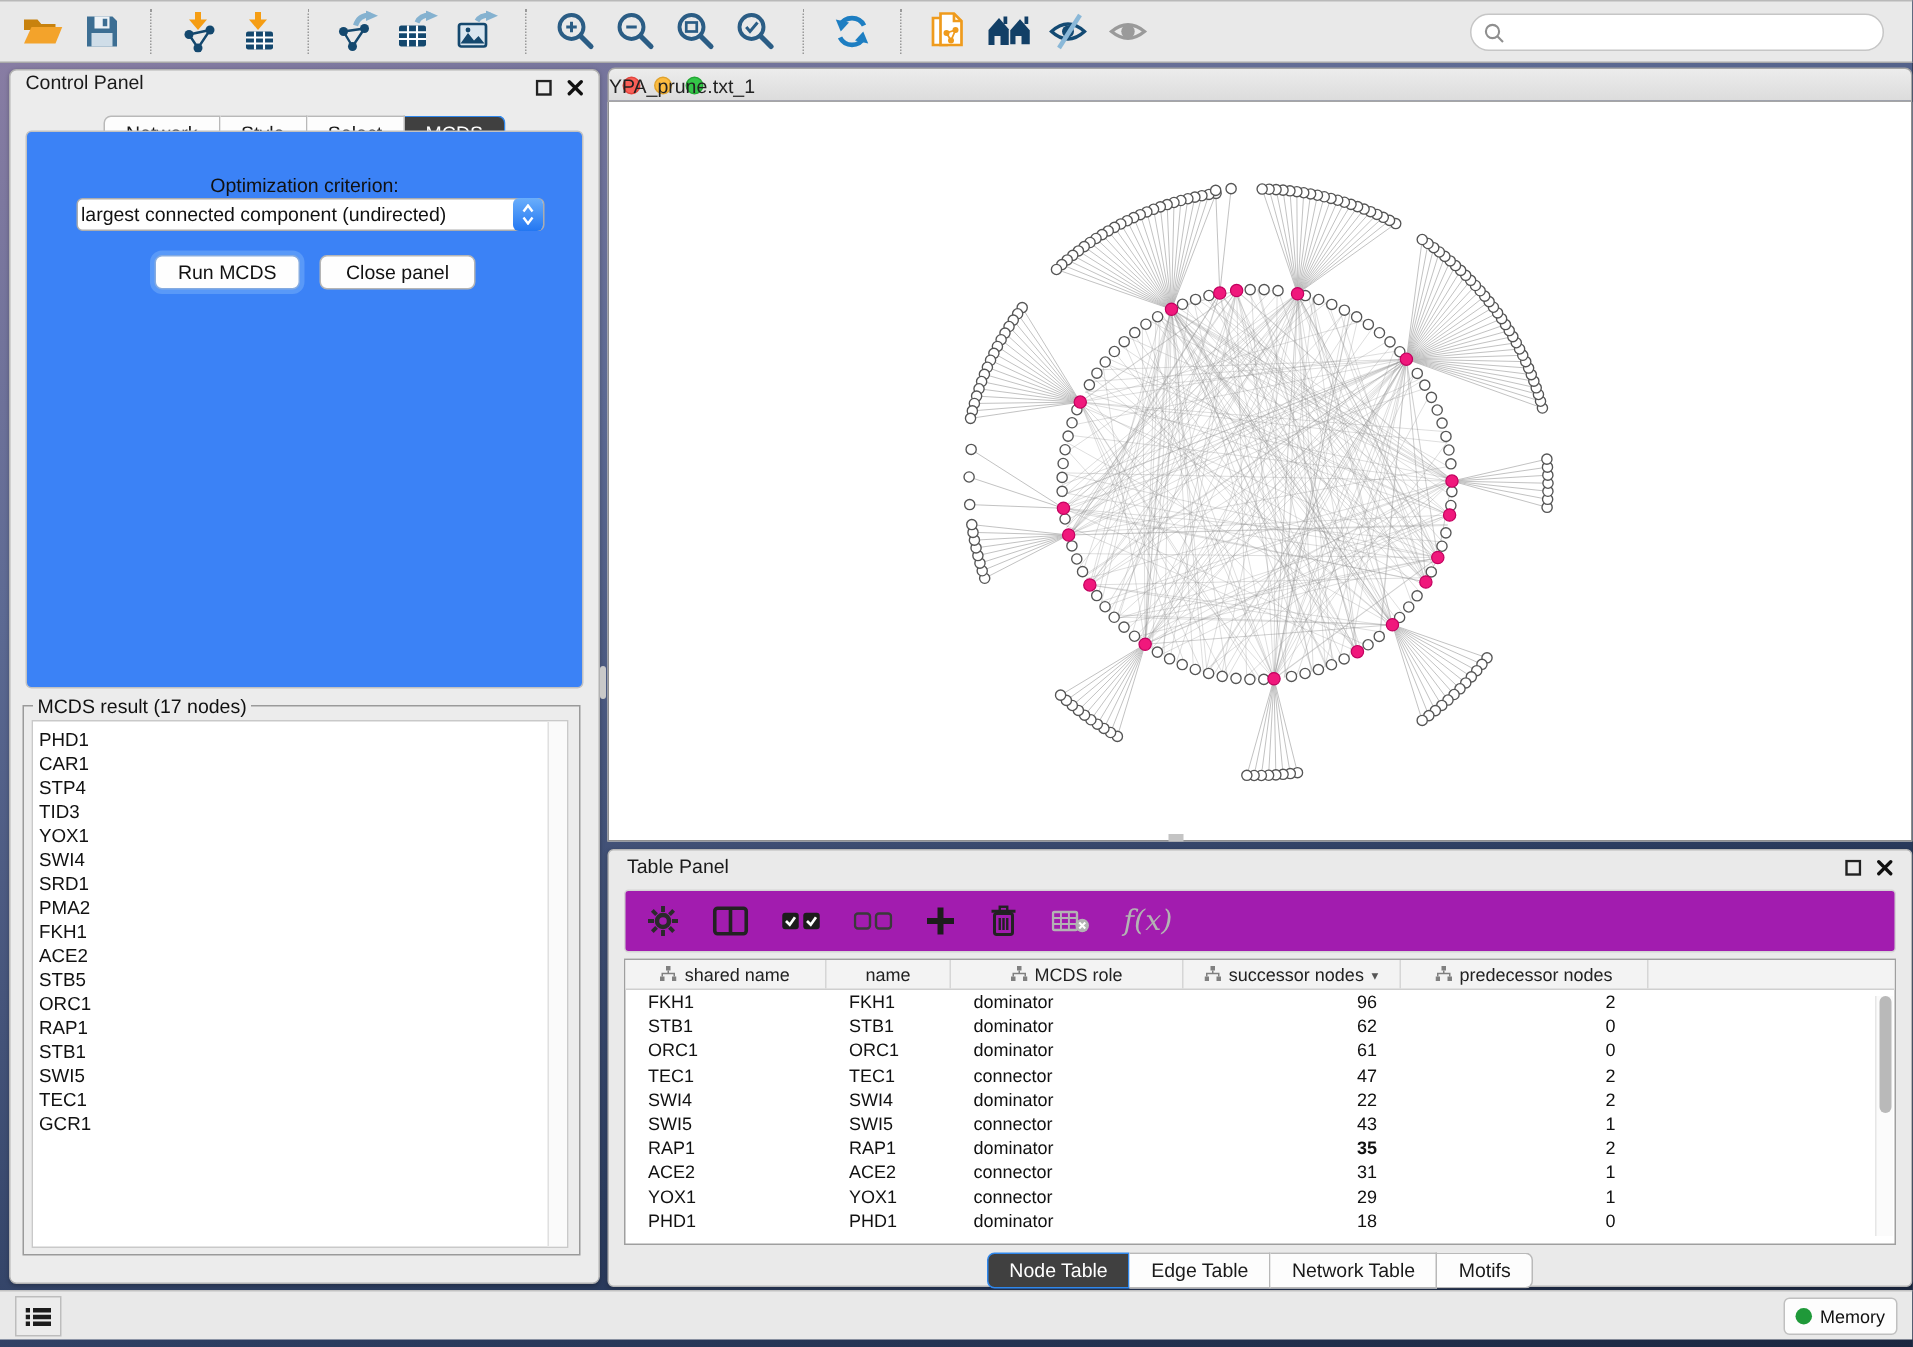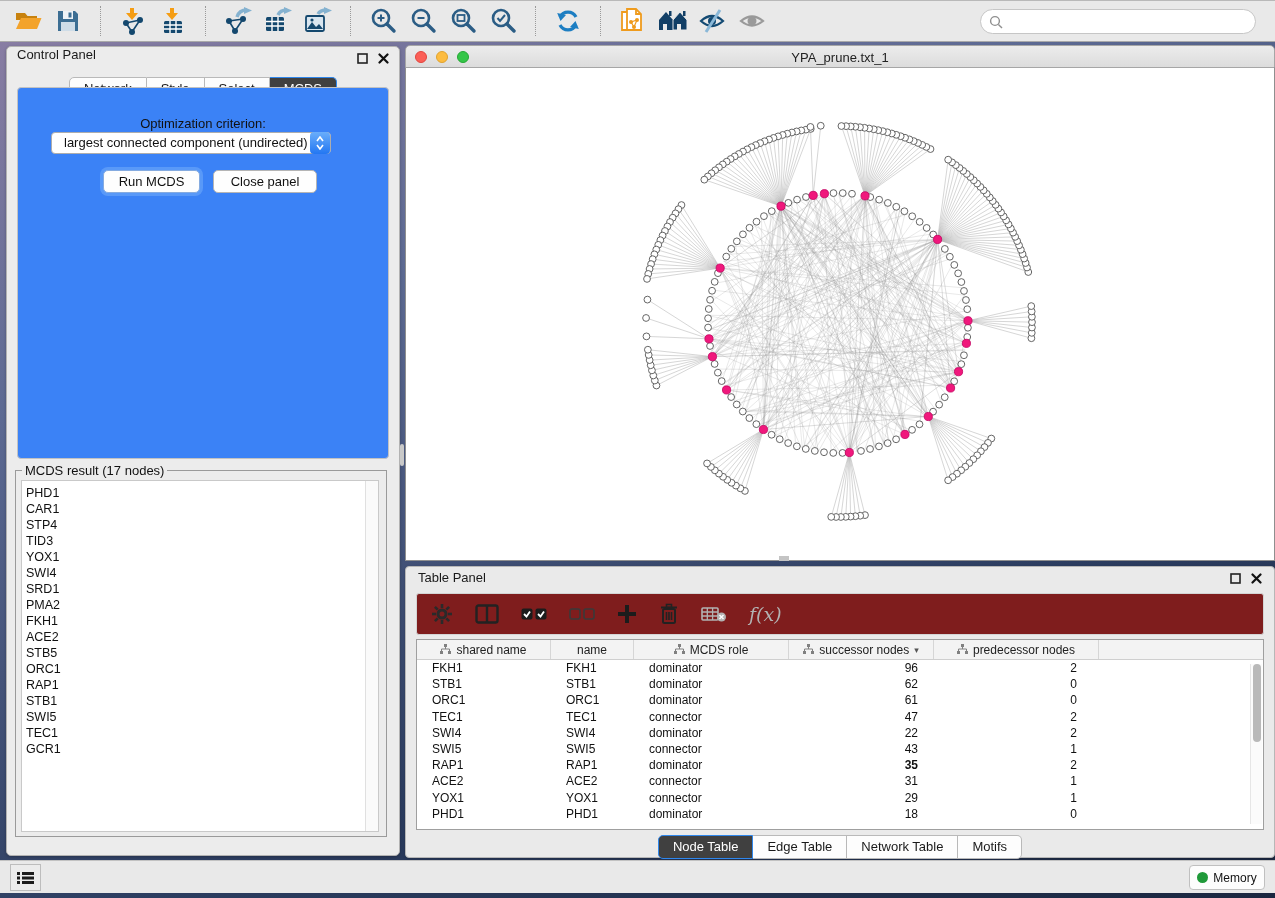--- a/index.html
+++ b/index.html
@@ -23,47 +23,47 @@
     background:#ececec; border:1px solid #b2b2b2; border-radius:5px; box-shadow:0 1px 3px rgba(0,0,0,.25); }
   .cp-title { position:absolute; left:10px; top:0; }
   .tabs-row { position:absolute; left:0; top:30px; width:100%; display:flex; justify-content:center; }
   .tab { font-size:13px; padding:3px 14px 4px; background:#fdfdfd; border:1px solid #b9b9b9; border-left:none; color:#1a1a1a; }
   .tab:first-child { border-left:1px solid #b9b9b9; border-radius:5px 0 0 5px; }
   .tab:last-child { border-radius:0 5px 5px 0; }
   .tab.active { background:#404040; color:#fff; border-color:#2f87ec; }
   .cp-card { position:absolute; left:10px; top:40px; width:372px; height:372px; background:#3b82f6;
     border:1px solid #c2c2c2; border-radius:4px; }
   .opt-label { position:absolute; top:28px; width:100%; text-align:center; font-size:13px; color:#111; }
-  .combo { position:absolute; left:33px; top:44px; width:280px; height:22px; background:#fff;
-    border:1px solid #adadad; border-radius:4px; font-size:13px; color:#111; line-height:20px; padding-left:12px; }
+  .combo { position:absolute; left:33px; top:44px; width:312px; height:22px; background:#fff;
+    border:1px solid #adadad; border-radius:4px; font-size:13px; color:#111; line-height:20px; padding-left:2px; }
   .combo-spin { position:absolute; right:0; top:-1px; width:20px; height:22px; border-radius:4px;
     background:linear-gradient(#6aaefb,#2377f2); display:flex; flex-direction:column; align-items:center; justify-content:center; gap:2px; }
   .btn { position:absolute; height:23px; background:#fefefe; border:1px solid #b5b5b5; border-radius:5px;
     font-size:13px; color:#111; text-align:center; line-height:21px; }
   .btn.focus { box-shadow:0 0 0 3px rgba(110,168,250,.6); border-color:#85abe0; }
   .mcds-fieldset { position:absolute; left:8px; top:416px; width:372px; height:374px;
     border:1px solid #9a9a9a; background:#ececec; }
   .mcds-fieldset legend { font-size:13px; color:#111; margin-left:6px; padding:0 3px; }
   .mcds-list { position:absolute; left:5px; top:2px; width:358px; height:352px; background:#fff;
     border:1px solid #c9c9c9; overflow:hidden; }
   .mcds-list .sb { position:absolute; right:0; top:0; width:13px; height:100%; background:#fafafa; border-left:1px solid #e0e0e0; }
   .mcds-item { font-size:12.5px; color:#111; line-height:16px; padding-left:4px; }
   
   .net-win { position:absolute; left:405px; top:45px; width:870px; height:516px; }
   .net-titlebar { position:absolute; left:0; top:0; width:100%; height:23px;
     background:linear-gradient(#ececec,#dcdcdc); border:1px solid #a6a6a6; border-radius:5px 5px 0 0; }
   .tl { width:12px; height:12px; border-radius:50%; display:inline-block; }
-  .net-title { position:absolute; width:100%; text-align:center; top:4px; font-size:13px; color:#222; }
+  .net-title { position:absolute; width:100%; top:4px; font-size:13px; color:#222; }
   .net-canvas { position:absolute; left:0; top:23px; width:870px; height:493px; background:#fff;
     border:1px solid #8f8f8f; border-top:none; }
   
   .table-panel { position:absolute; left:405px; top:566px; width:870px; height:292px;
     background:#eaeaea; border:1px solid #b7b7b7; border-radius:4px; box-shadow:0 1px 3px rgba(0,0,0,.2); }
   .tp-title { position:absolute; left:12px; top:3px; }
-  .tp-toolbar { position:absolute; left:10px; top:26px; width:848px; height:42px; background:#7f1d1d;
+  .tp-toolbar { position:absolute; left:10px; top:26px; width:848px; height:42px; background:#a21caf;
     border:1px solid #d4d4d4; border-radius:3px; display:flex; align-items:center; padding-left:14px; gap:22px; }
   .grid-wrap { position:absolute; left:10px; top:72px; width:848px; height:191px; background:#fff; border:1px solid #9f9f9f; }
   .grid-head { display:flex; height:20px; background:#f3f3f3; border-bottom:1px solid #cfcfcf; }
   .gh-cell { position:relative; display:flex; align-items:center; justify-content:center; gap:5px;
     font-size:12px; color:#222; border-right:1px solid #d6d6d6; height:100%; }
   .grid-body { position:relative; }
   .g-row { display:flex; height:16.2px; }
   .g-cell { font-size:12px; color:#111; line-height:16px; padding-left:15px; white-space:nowrap; overflow:hidden; }
   .g-cell.num { text-align:right; padding-left:0; }
   .v-scroll { position:absolute; right:1px; top:24px; width:12px; height:160px; background:#fbfbfb; border-left:1px solid #e6e6e6; }

